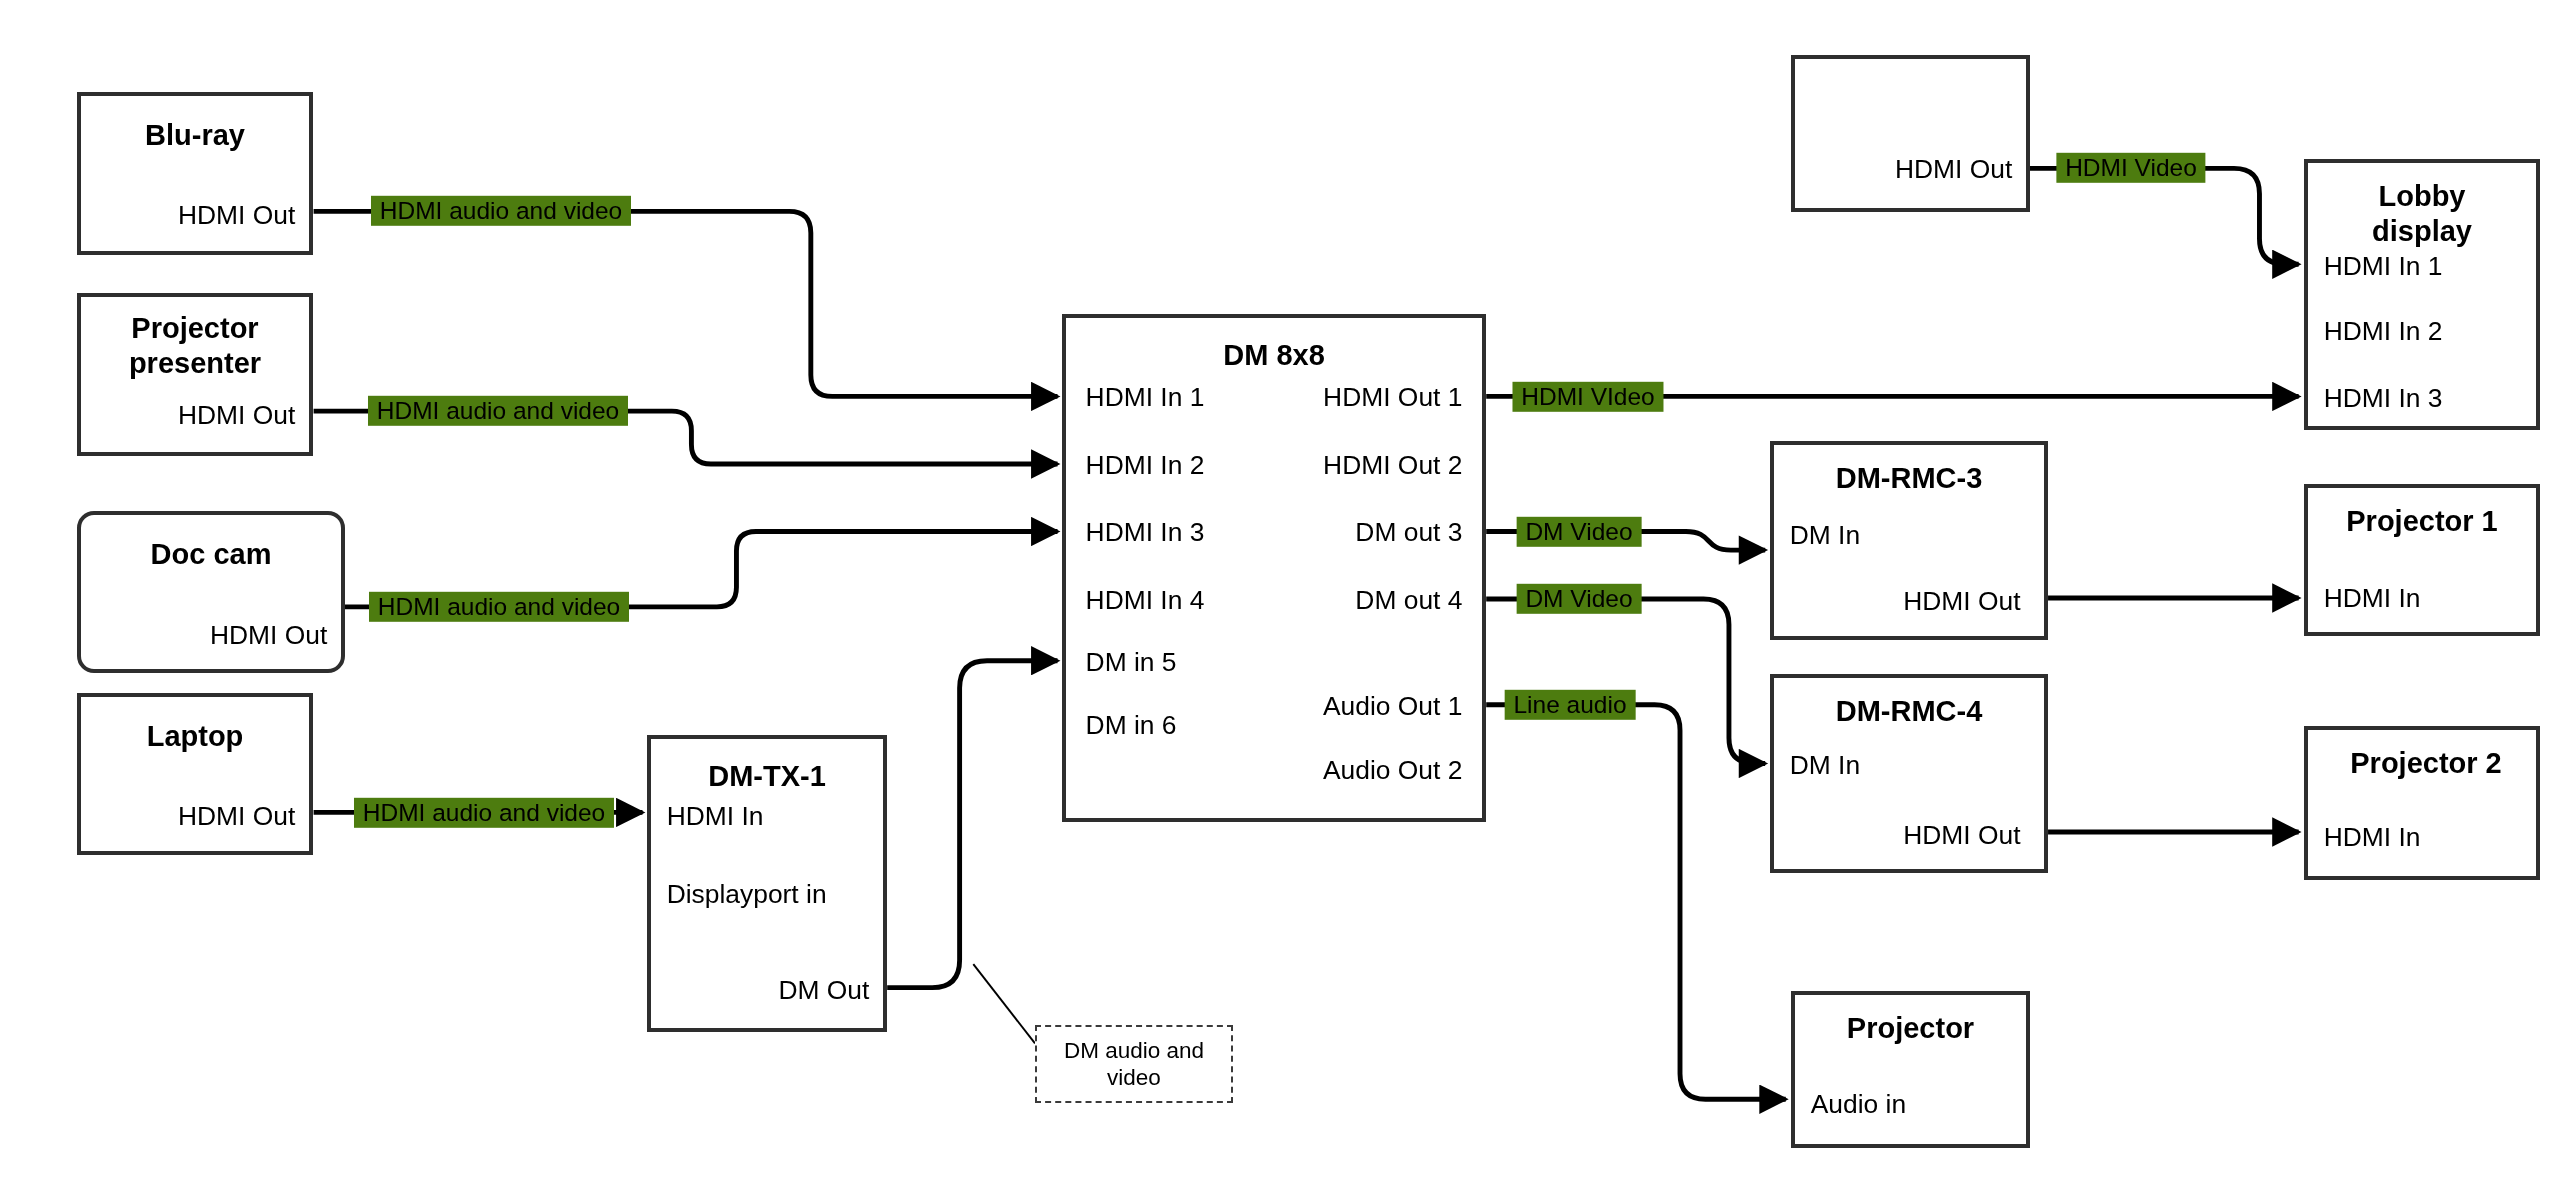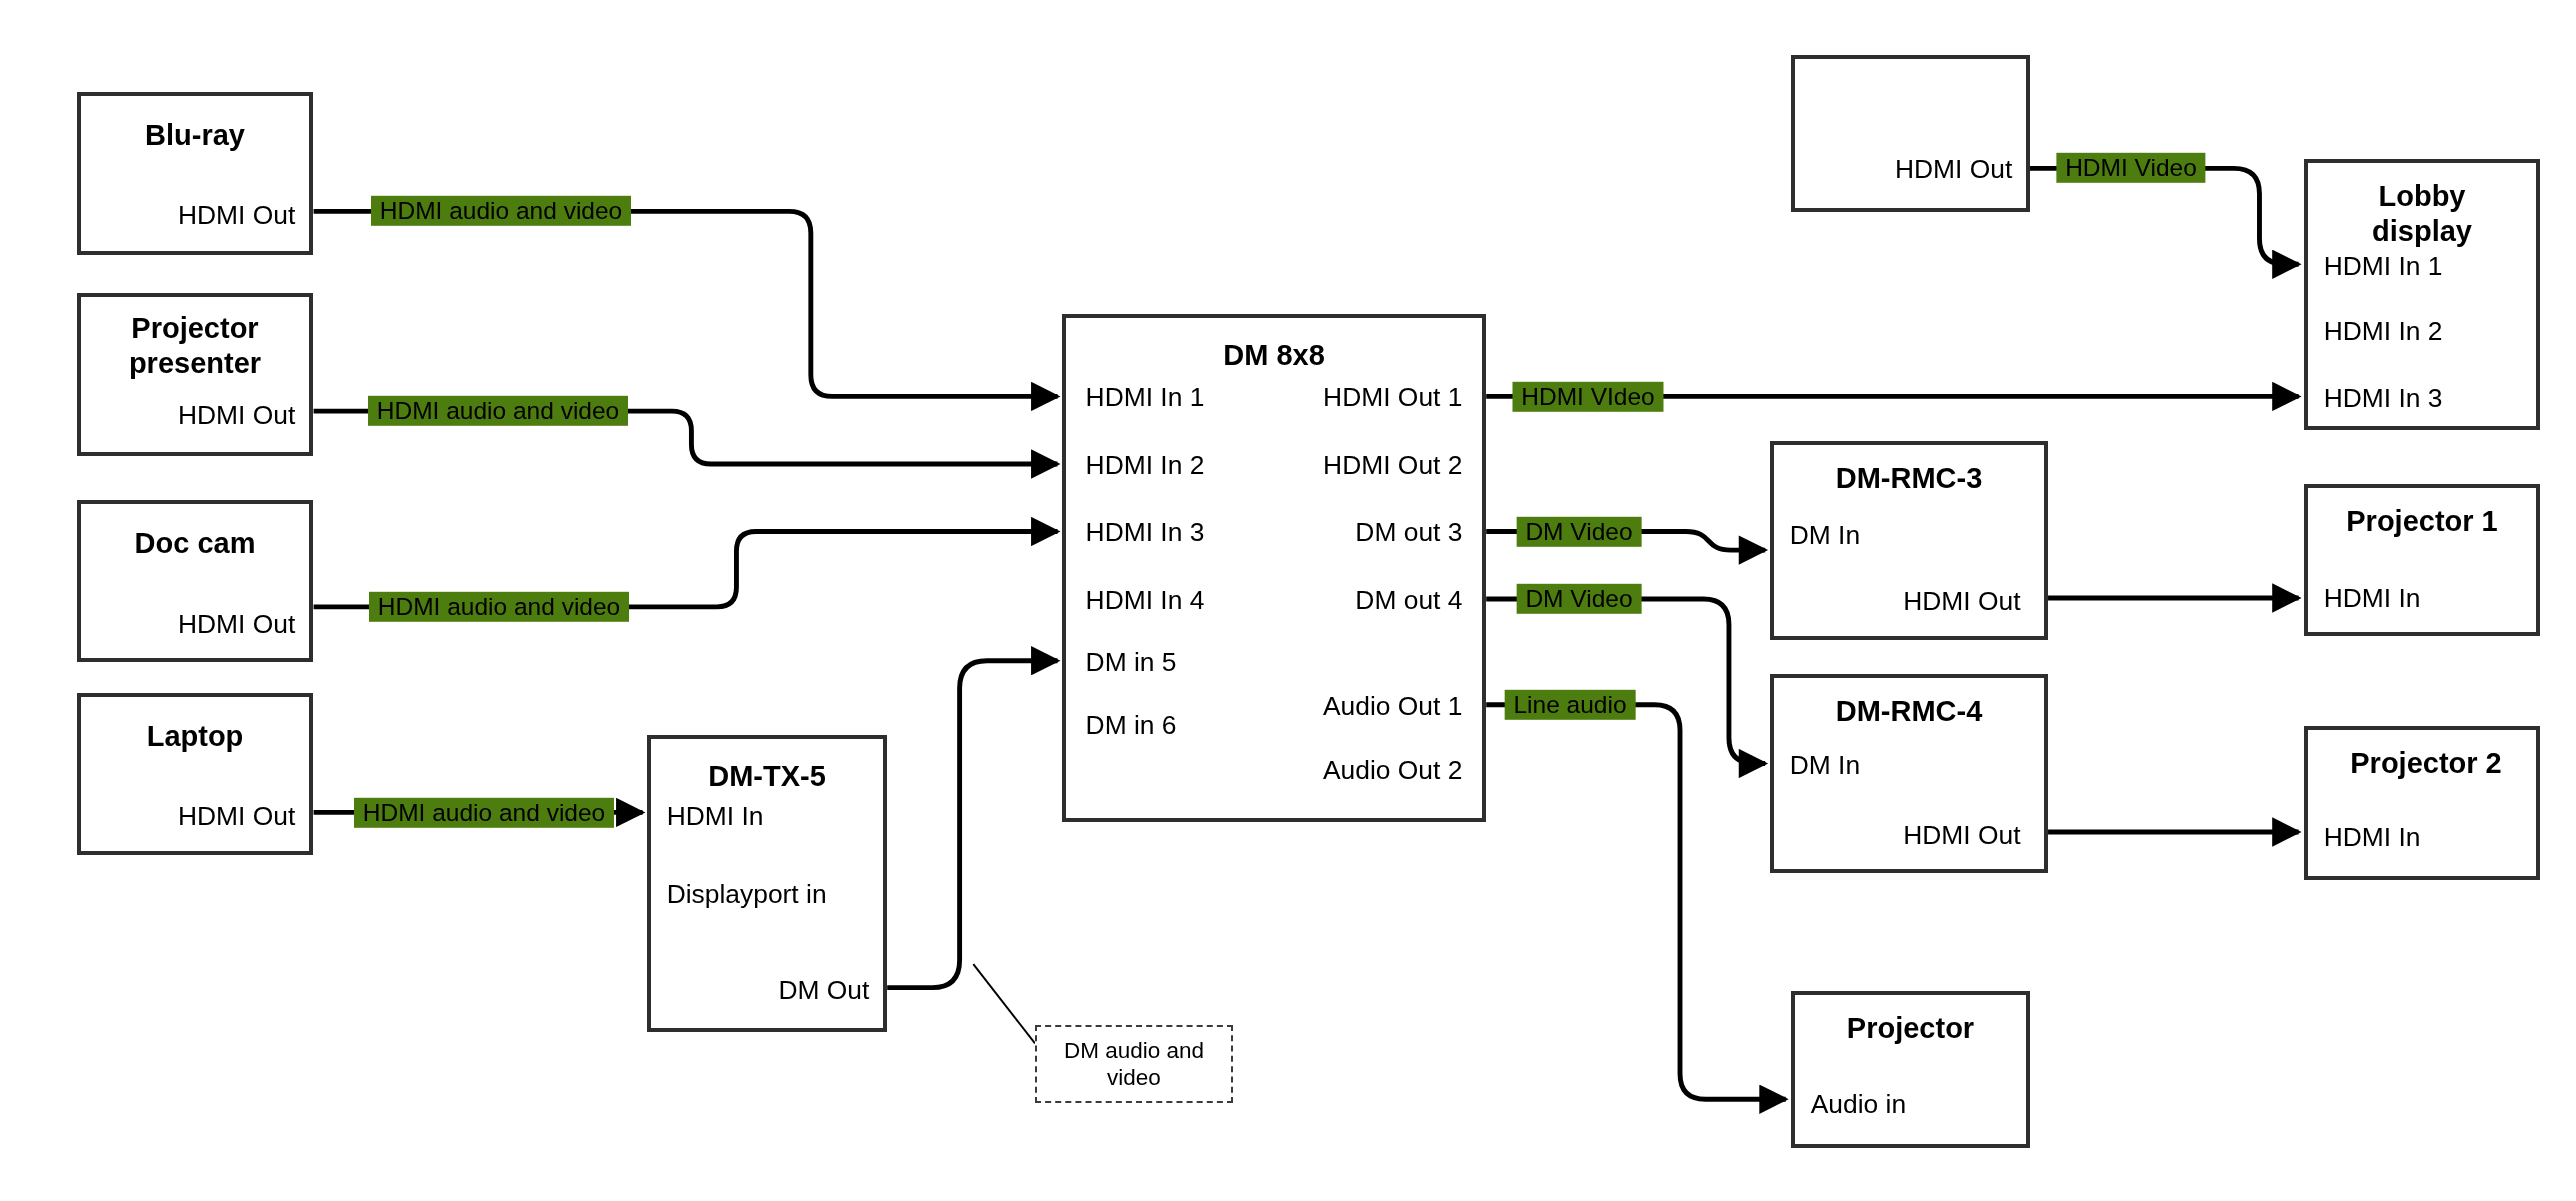--- a/index.html
+++ b/index.html
@@ -92,32 +92,32 @@
   <div class="node" style="left:77px;top:92px;width:236px;height:163px;">
     <div class="title" style="margin-top:21.5px;">Blu-ray</div>
     <div class="port pr" style="top:119px;">HDMI Out</div>
   </div>
 
   <div class="node" style="left:77px;top:293px;width:236px;height:163px;">
     <div class="title" style="margin-top:13.7px;max-width:196px;">Projector presenter</div>
     <div class="port pr" style="top:118px;">HDMI Out</div>
   </div>
 
-  <div class="node" style="left:77px;top:500px;width:236px;height:162px;">
+  <div class="node" style="left:77px;top:511px;width:268px;height:162px;border-radius:17px;">
     <div class="title" style="margin-top:21.5px;">Doc cam</div>
     <div class="port pr" style="top:120px;">HDMI Out</div>
   </div>
 
   <div class="node" style="left:77px;top:693px;width:236px;height:162px;">
     <div class="title" style="margin-top:21.5px;">Laptop</div>
     <div class="port pr" style="top:119px;">HDMI Out</div>
   </div>
 
   <div class="node" style="left:647px;top:735px;width:240px;height:297px;">
-    <div class="title" style="margin-top:19.6px;">DM-TX-5</div>
+    <div class="title" style="margin-top:19.6px;">DM-TX-1</div>
     <div class="port pl" style="top:77px;">HDMI In</div>
     <div class="port pl" style="top:155px;">Displayport in</div>
     <div class="port pr" style="top:251px;">DM Out</div>
   </div>
 
   <div class="node" style="left:1062px;top:314px;width:424px;height:508px;">
     <div class="title" style="margin-top:19.6px;">DM 8x8</div>
     <div class="port pl" style="left:19.6px;top:79px;">HDMI In 1</div>
     <div class="port pl" style="left:19.6px;top:147px;">HDMI In 2</div>
     <div class="port pl" style="left:19.6px;top:214px;">HDMI In 3</div>

